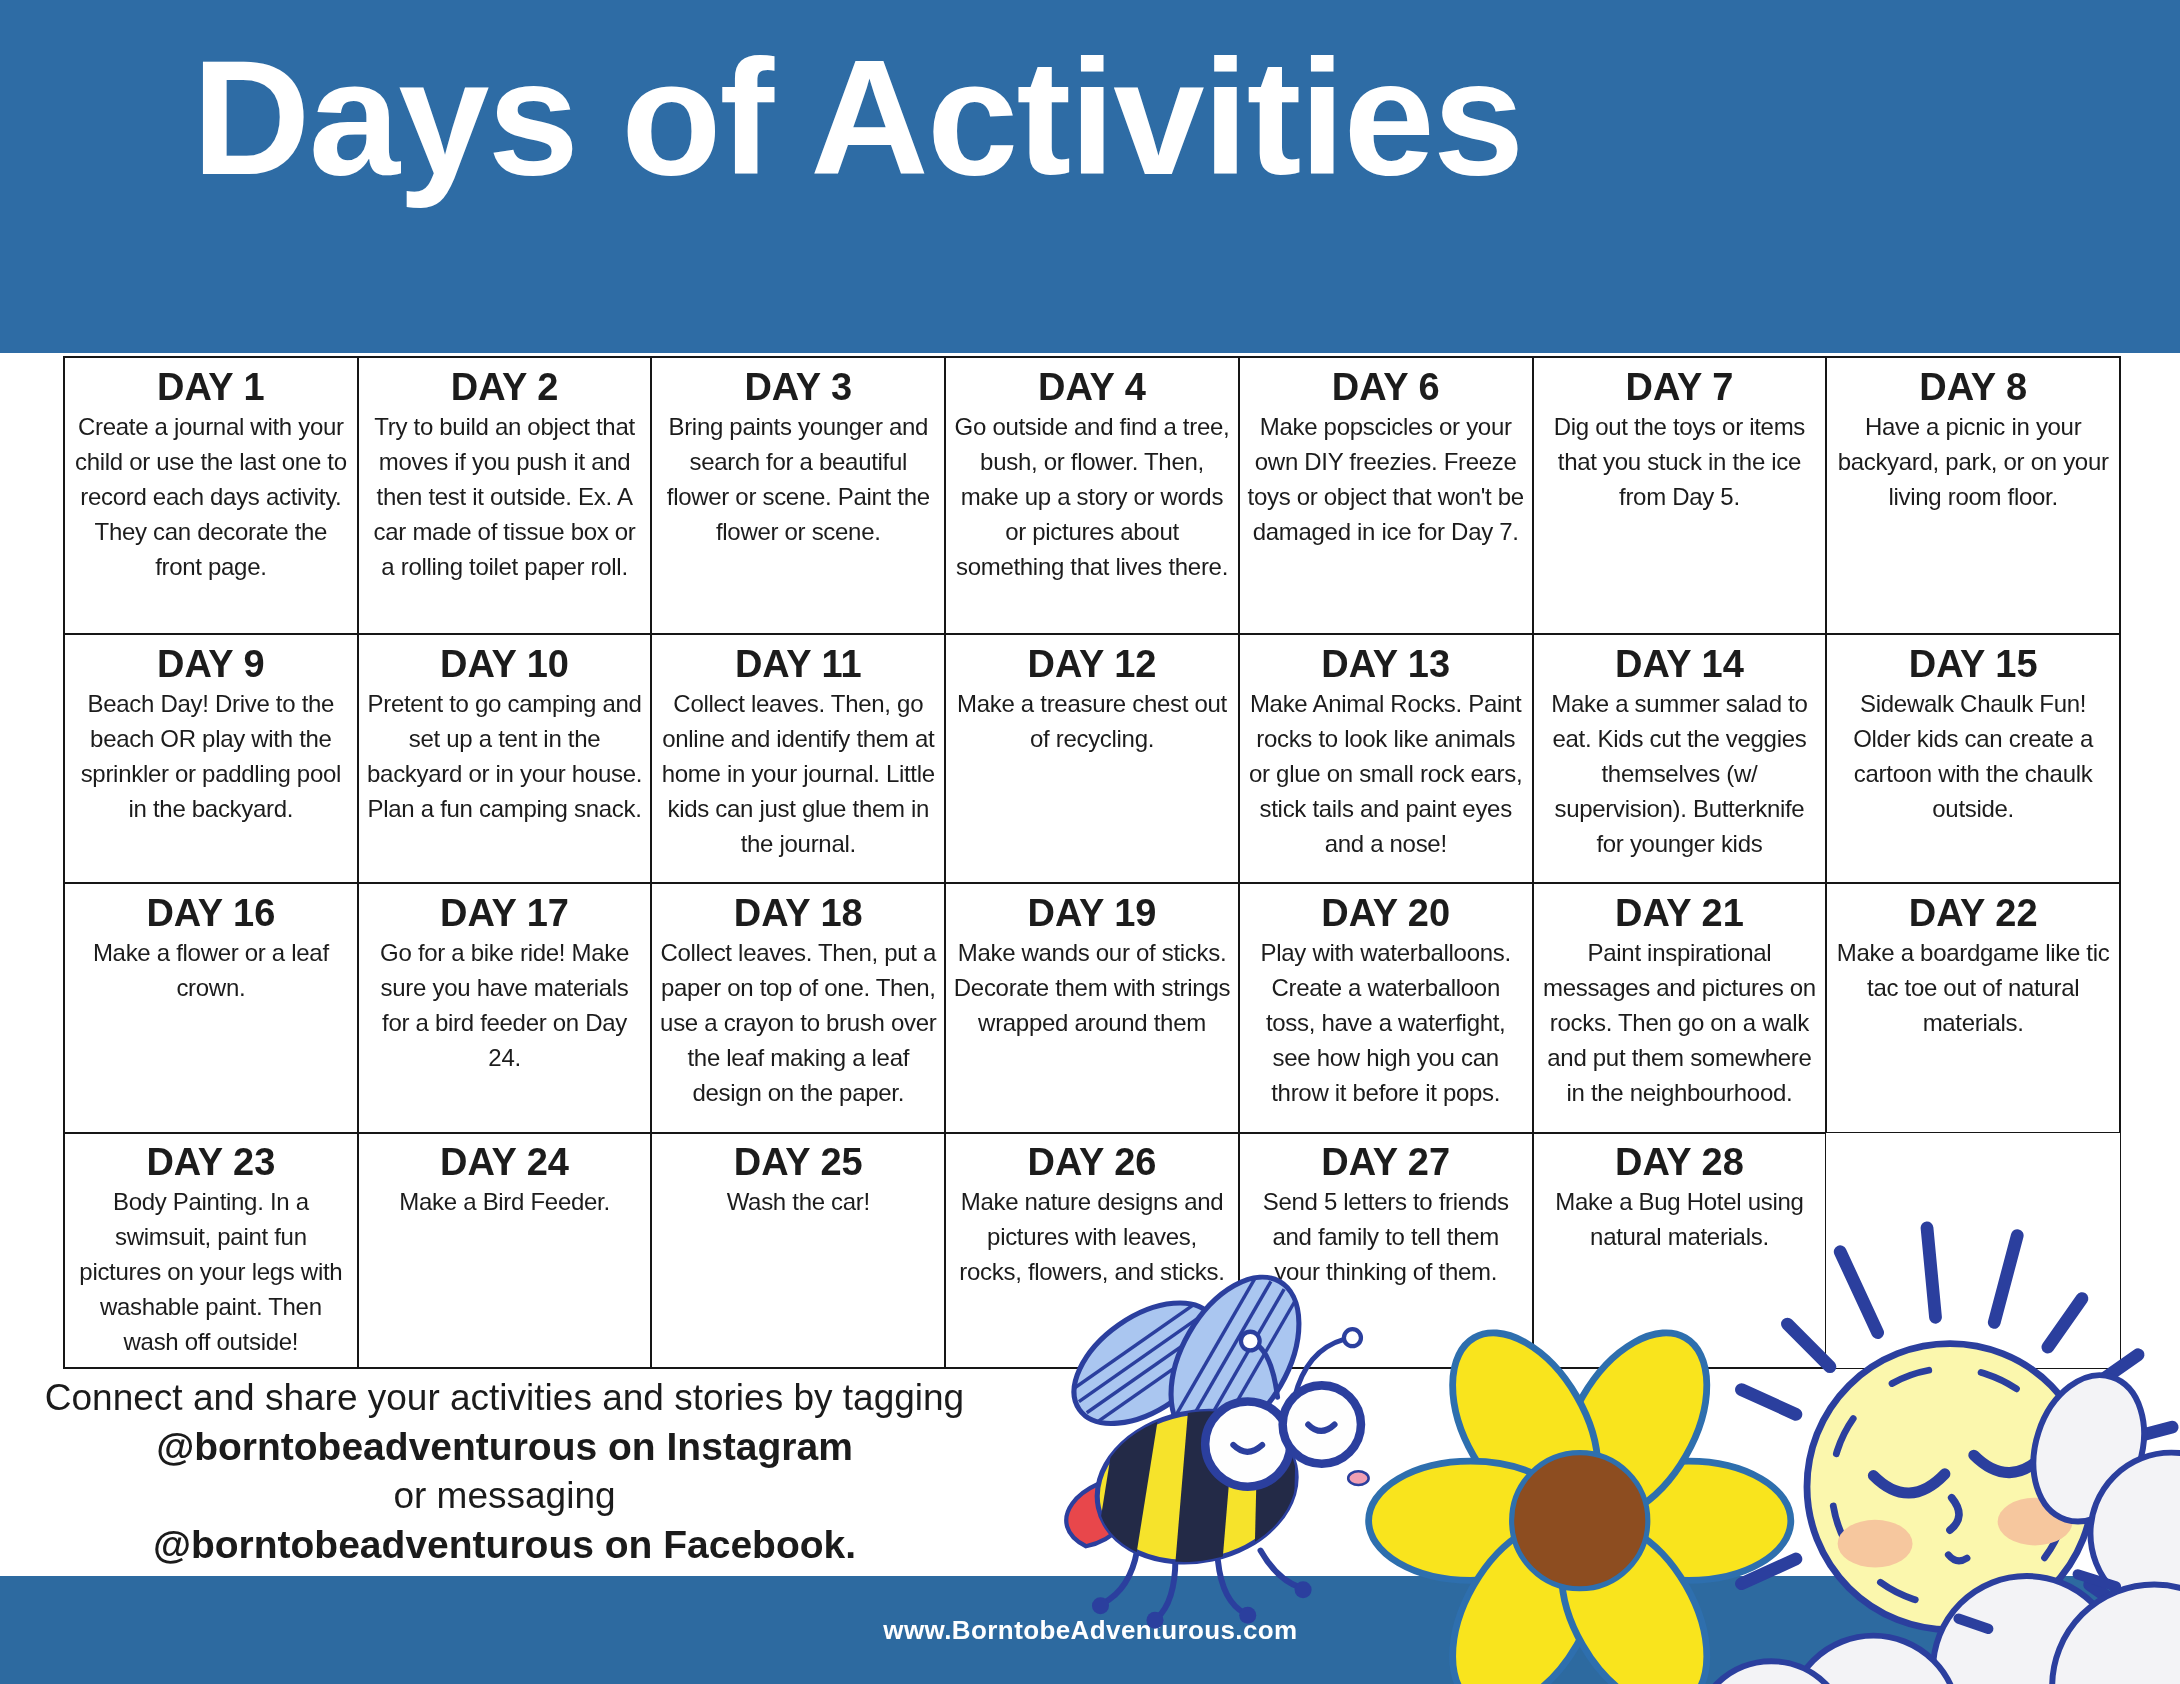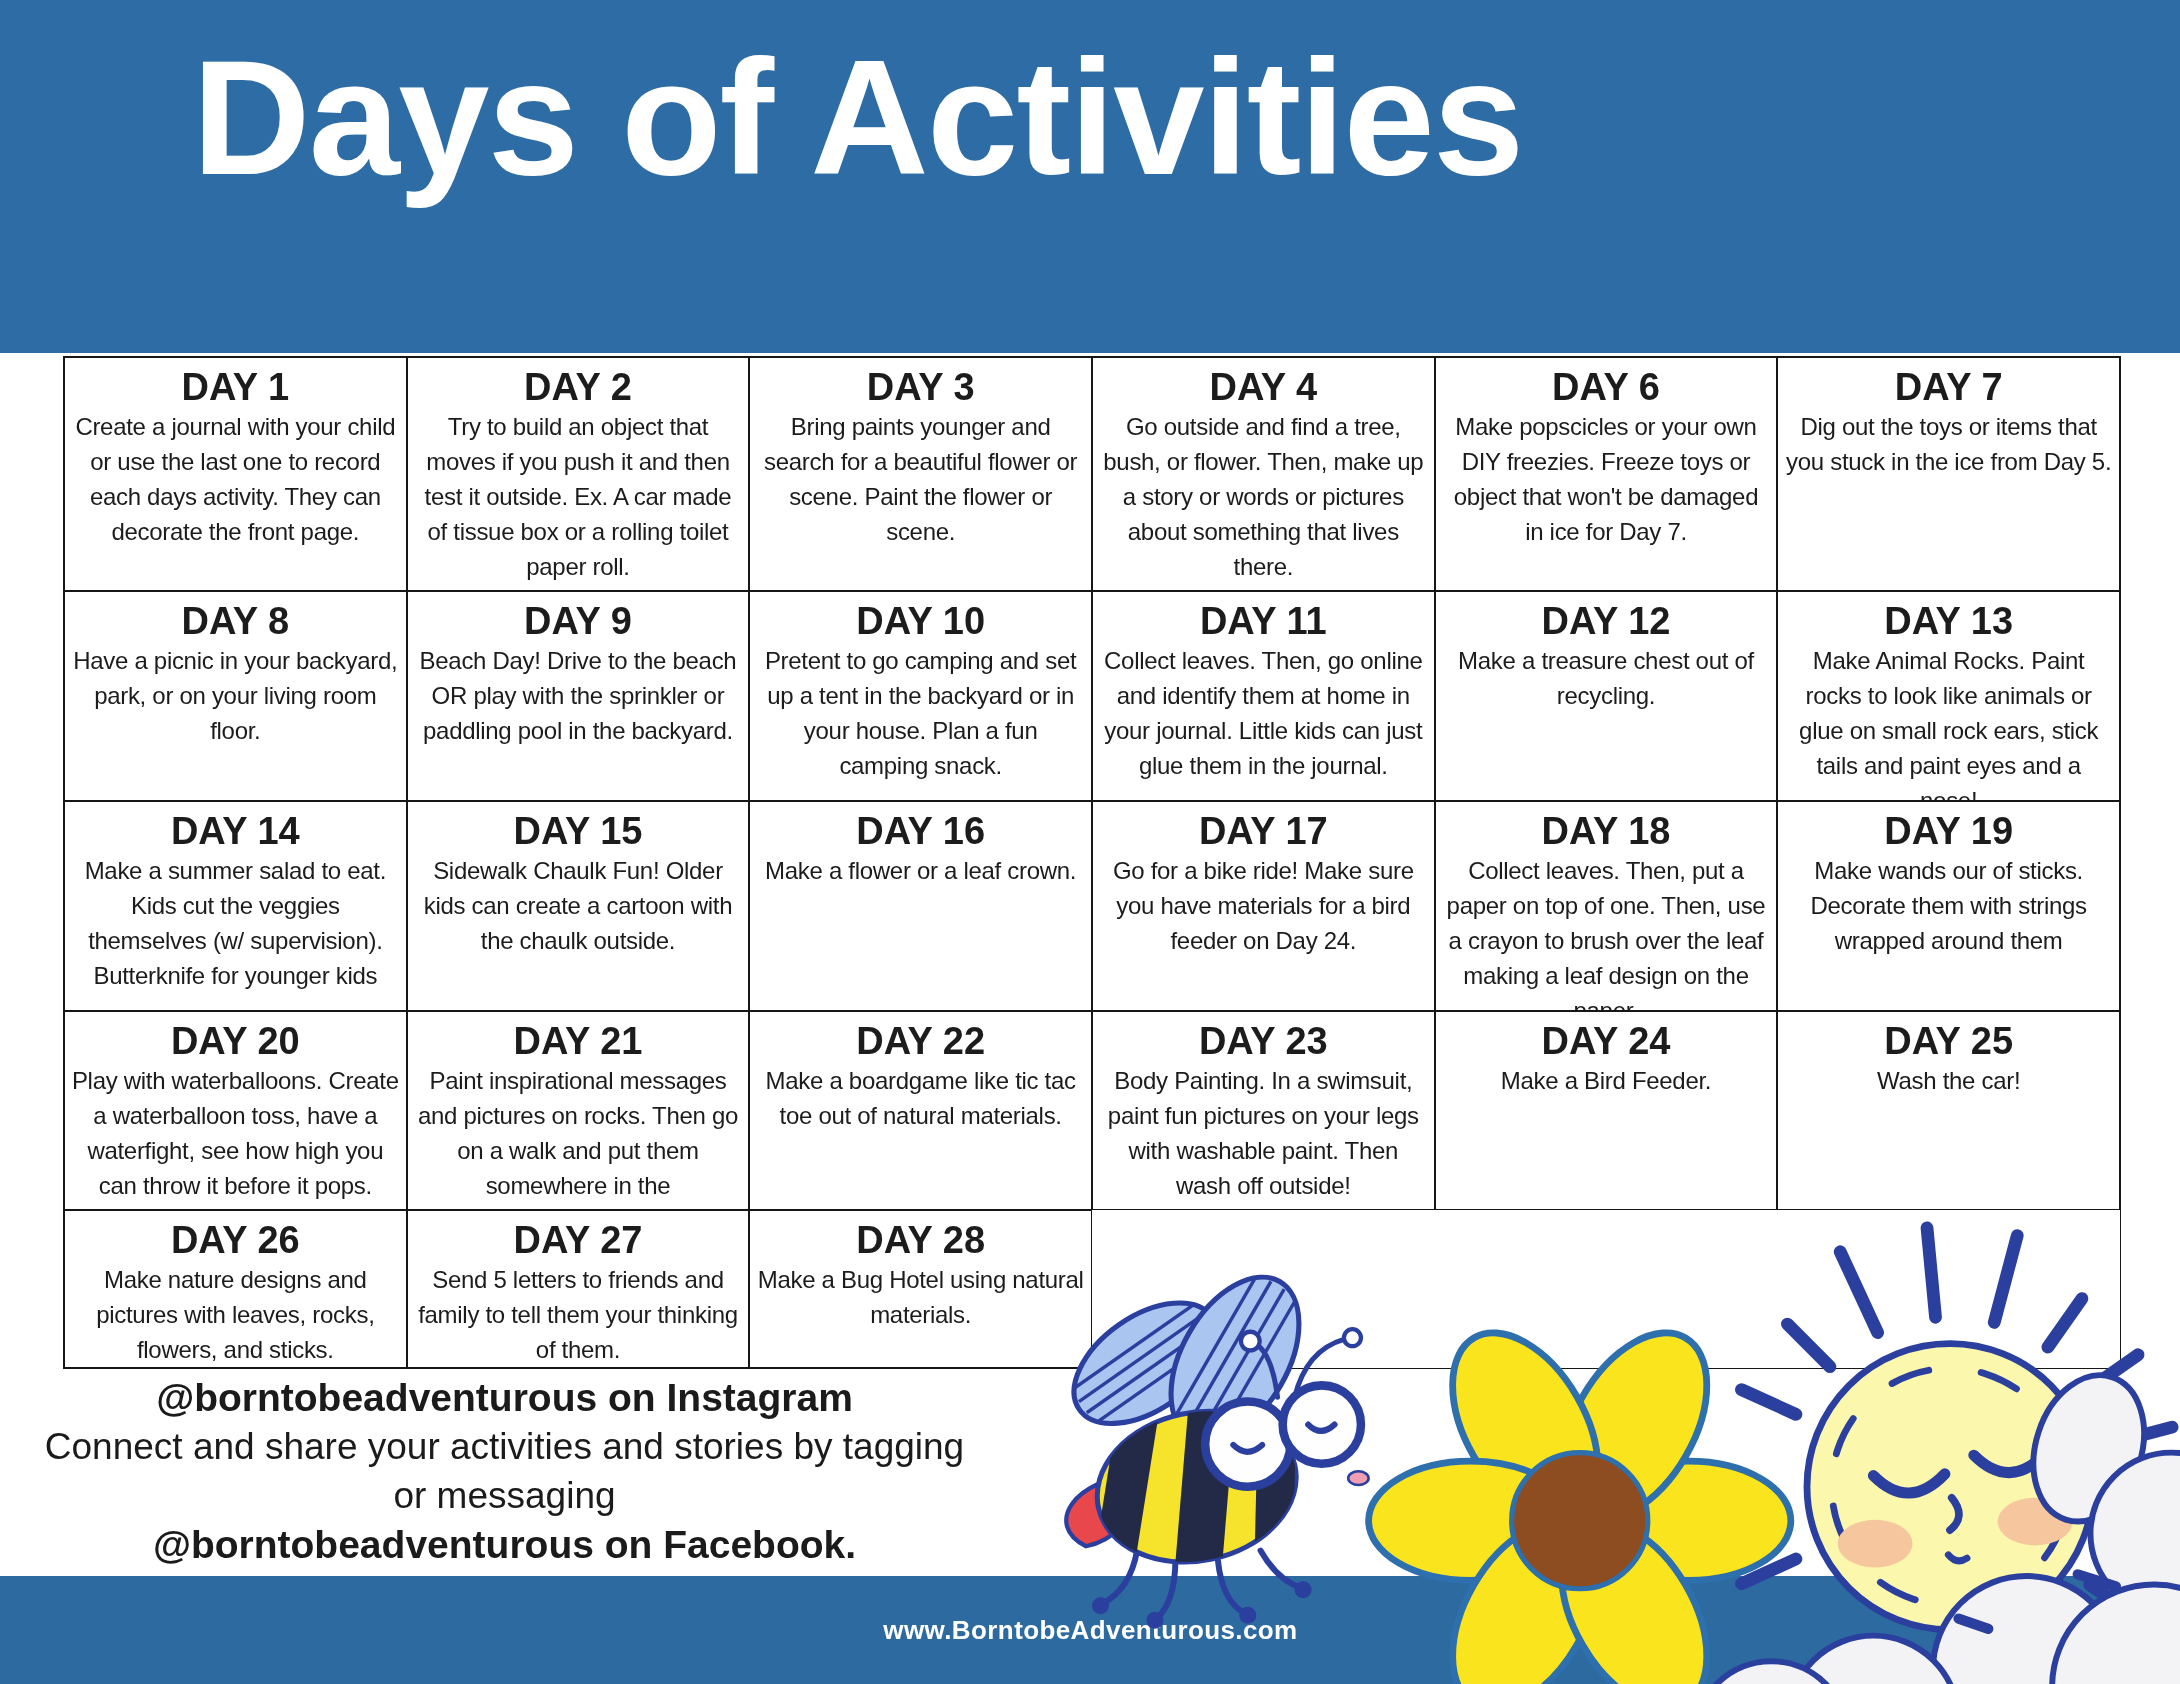--- a/index.html
+++ b/index.html
@@ -15,21 +15,21 @@
   .title{
     position:absolute; left:192px; top:36px;
     display:flex; align-items:baseline; column-gap:77px;
     color:#ffffff; font-weight:bold; white-space:nowrap;
   }
   .title .num{font-size:251px; line-height:1;}
   .title .words{font-size:164px; line-height:1; letter-spacing:-1.7px;}
   
   .grid{
     position:absolute; left:63px; top:356px; width:2058px; height:1013px;
-    display:grid; grid-template-columns:repeat(6,1fr);
+    display:grid; grid-template-columns:repeat(7,1fr);
     grid-template-rows:325fr 292fr 292fr 276fr;
     border:1.7px solid #161616; box-sizing:border-box; background:#ffffff;
   }
   .cell{
     border:1.7px solid #161616; box-sizing:border-box; overflow:hidden;
     text-align:center; padding:5.1px 4.3px 0 4.3px; background:#fff;
   }
   .day-label{font-size:38px; font-weight:bold; line-height:44px; margin-top:1.7px;}
   .day-text{font-size:24px; line-height:35px; letter-spacing:-0.3px; padding:0 2.6px;}
   
@@ -194,22 +194,22 @@
       <div class="day-text">Send 5 letters to friends and family to tell them your thinking of them.</div>
     </div>
 
     <div class="cell">
       <div class="day-label">DAY 28</div>
       <div class="day-text">Make a Bug Hotel using natural materials.</div>
     </div>
   </div>
 
   <div class="social">
+    <div class="l">Connect and share your activities and stories by tagging</div>
     <div class="l bold">@borntobeadventurous on Instagram</div>
-    <div class="l">Connect and share your activities and stories by tagging</div>
     <div class="l">or messaging</div>
     <div class="l bold">@borntobeadventurous on Facebook.</div>
   </div>
 
   <div class="bottom-bar">
     <div class="website">www.BorntobeAdventurous.com</div>
   </div>
 
   <svg class="art" viewBox="0 0 1360 578">
     <defs>

